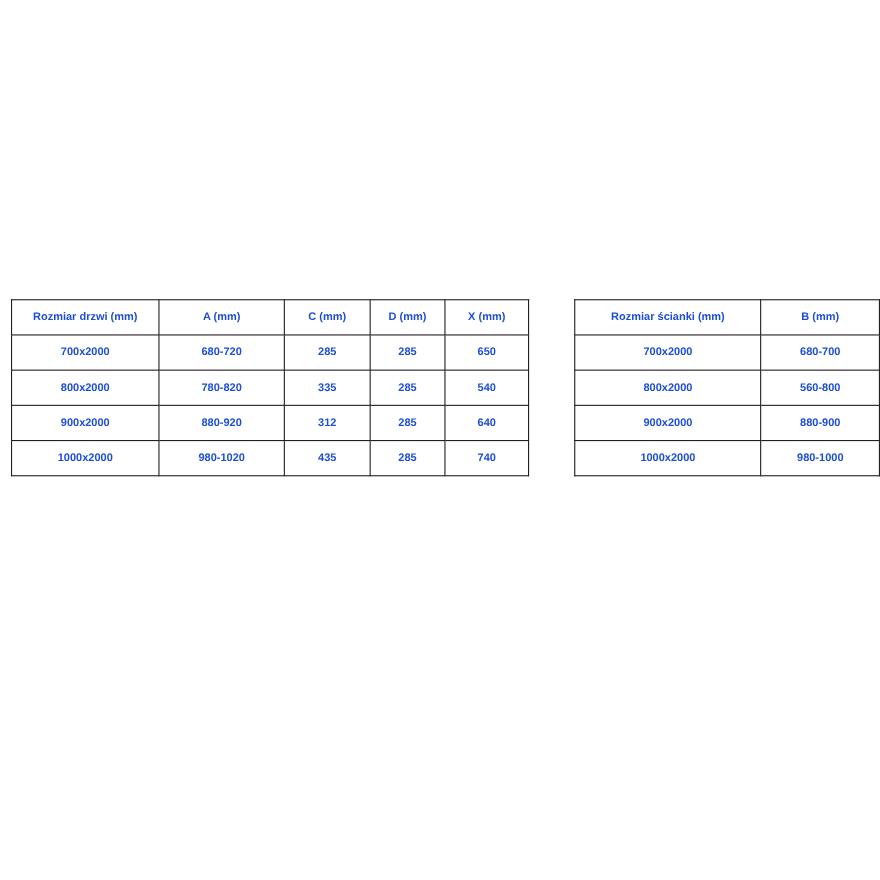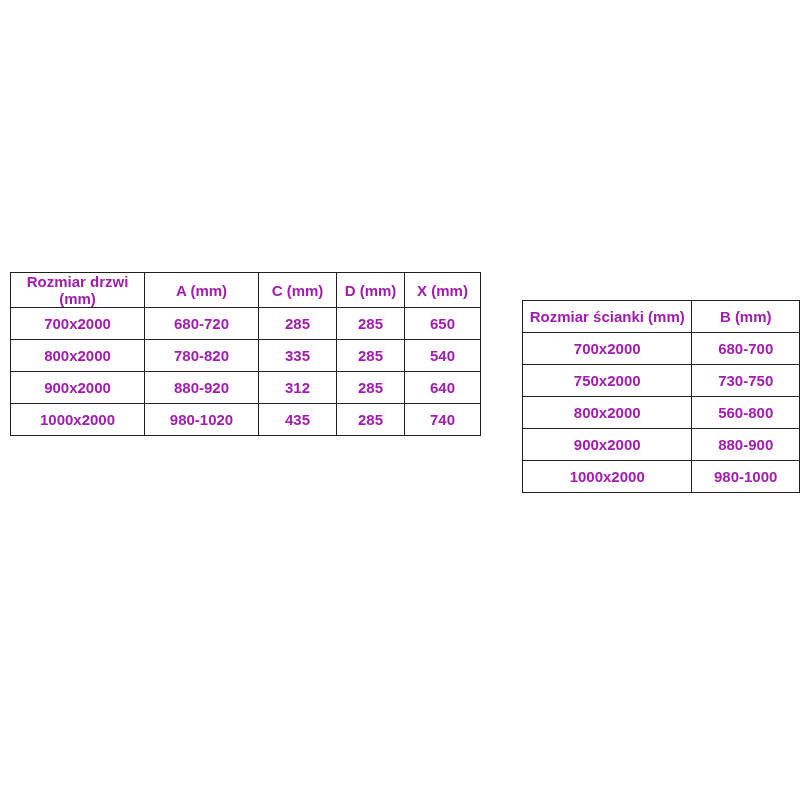--- a/index.html
+++ b/index.html
@@ -22,34 +22,33 @@
   .table-wrap {
     position: absolute;
   }
   #doors-table-wrap {
     left: 10px;
     top: 272px;
   }
   #walls-table-wrap {
     left: 522px;
     top: 272px;
-    margin-top: 28px;
   }
   table {
     border-collapse: collapse;
     table-layout: fixed;
   }
   table td, table th {
     border: 1px solid #231f20;
     text-align: center;
     vertical-align: middle;
-    font-size: 15px;
+    font-size: 10px;
     padding: 0;
     height: 31px;
-    color: #a21caf;
+    color: #1d4ed8;
     font-weight: normal;
     background: #ffffff;
   }
   table th {
     font-weight: bold;
   }
   .doors-table td:first-child,
   .doors-table th:first-child {
     font-weight: bold;
   }
@@ -142,24 +141,20 @@
           <th>Rozmiar ścianki (mm)</th>
           <th>B (mm)</th>
         </tr>
       </thead>
       <tbody>
         <tr>
           <td>700x2000</td>
           <td>680-700</td>
         </tr>
         <tr>
-          <td>750x2000</td>
-          <td>730-750</td>
-        </tr>
-        <tr>
           <td>800x2000</td>
           <td>560-800</td>
         </tr>
         <tr>
           <td>900x2000</td>
           <td>880-900</td>
         </tr>
         <tr>
           <td>1000x2000</td>
           <td>980-1000</td>

